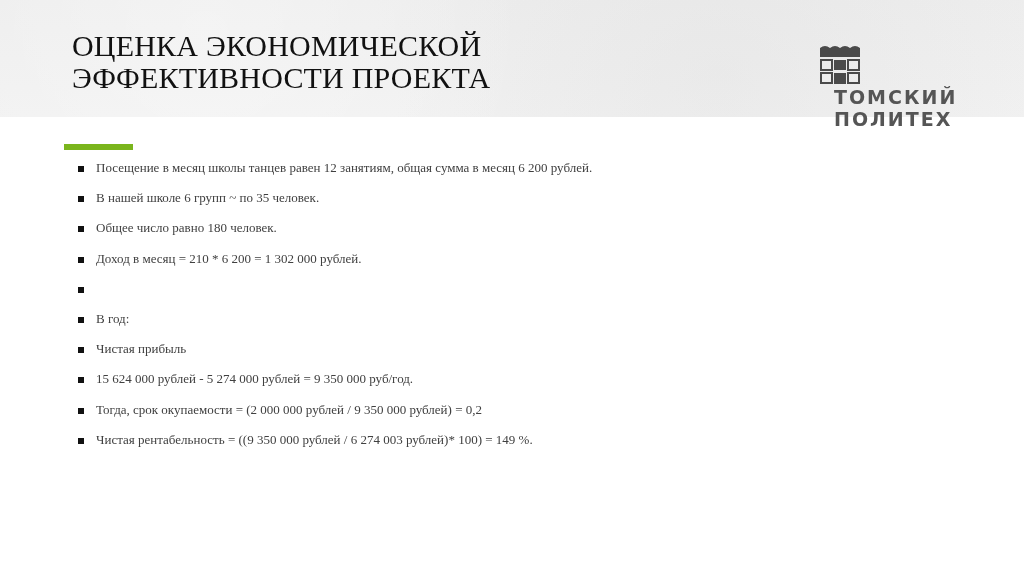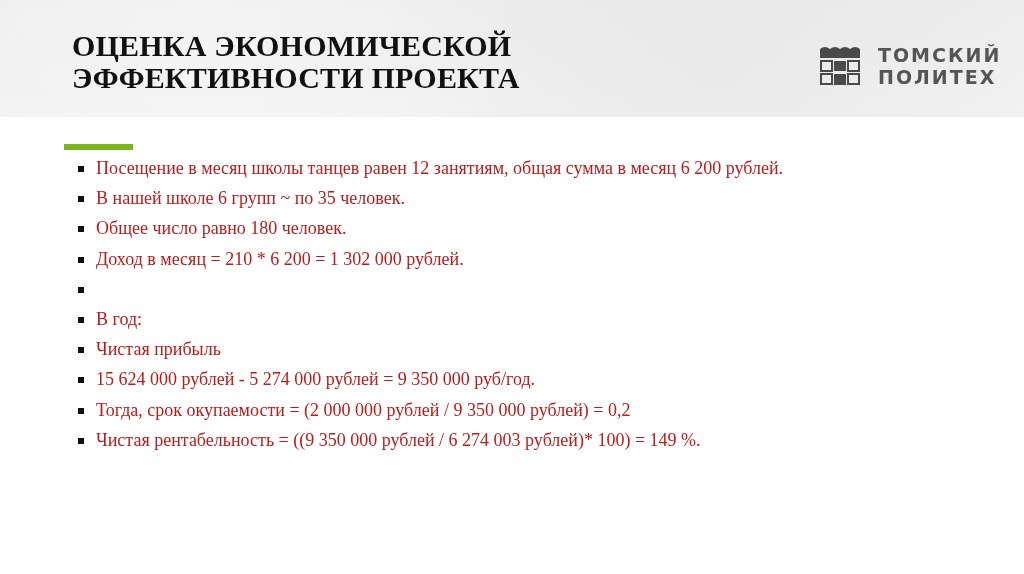--- a/index.html
+++ b/index.html
@@ -3,30 +3,30 @@
   <meta charset="utf-8">
   <style>
     html, body { margin:0; padding:0; }
     body { width:1024px; height:574px; background:#ffffff; position:relative; overflow:hidden; font-family:"Liberation Serif", serif; }
     .header { position:absolute; left:0; top:0; width:1024px; height:117px;
       background: linear-gradient(180deg,#ededed 0%,#efefef 50%,#f1f1f1 100%); }
     .header::after { content:""; position:absolute; inset:0;
       background: radial-gradient(circle at 20% 30%, rgba(255,255,255,0.35), transparent 40%),
                   radial-gradient(circle at 70% 60%, rgba(220,220,220,0.3), transparent 45%); }
     .title { position:absolute; left:72px; top:30px; margin:0; font-family:"Liberation Serif", serif;
-      font-weight:bold; font-size:30px; line-height:32px; color:#111; letter-spacing:0.2px; z-index:1; }
+      font-weight:normal; font-size:30px; line-height:32px; color:#111; letter-spacing:0.2px; z-index:1; }
     .title span { display:block; }
-    .logo { position:absolute; left:818px; top:44px; display:flex; align-items:center; z-index:1; }
+    .logo { position:absolute; left:818px; top:44px; display:flex; z-index:1;flex-direction:column; }
     .logo-mark { width:44px; height:42px; }
     .logo-text { margin-left:16px; font-family:"DejaVu Sans", sans-serif; font-weight:bold; color:#555;
       font-size:19px; line-height:22px; letter-spacing:2px; }
     .logo-text span { display:block; }
     .accent-bar { position:absolute; left:64px; top:144px; width:69px; height:6px; background:#7ab51d; }
     .list { position:absolute; left:74px; top:153px; margin:0; padding:0; list-style:none; }
-    .list li { position:relative; height:30.2px; line-height:30px; font-size:18px; color:#b91c1c; padding-left:22px; white-space:nowrap; }
+    .list li { position:relative; height:30.2px; line-height:30px; font-size:13px; color:#404040; padding-left:22px; white-space:nowrap; }
     .bullet { position:absolute; left:4px; top:13px; width:6px; height:6px; background:#111; }
   </style>
 </head>
 <body>
 
 <div class="header">
   <h1 class="title">
     <span>ОЦЕНКА ЭКОНОМИЧЕСКОЙ</span>
     <span>ЭФФЕКТИВНОСТИ ПРОЕКТА</span>
   </h1>

